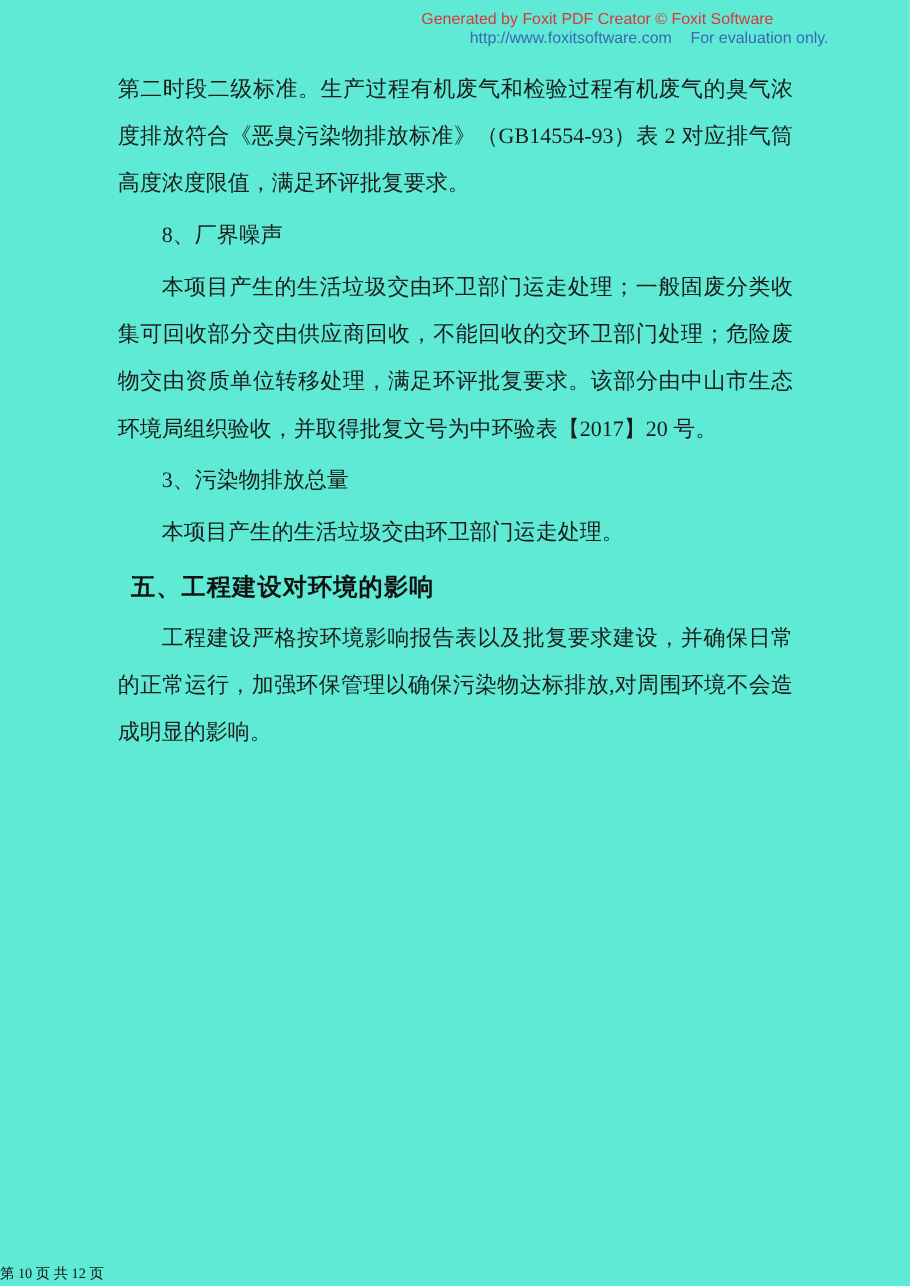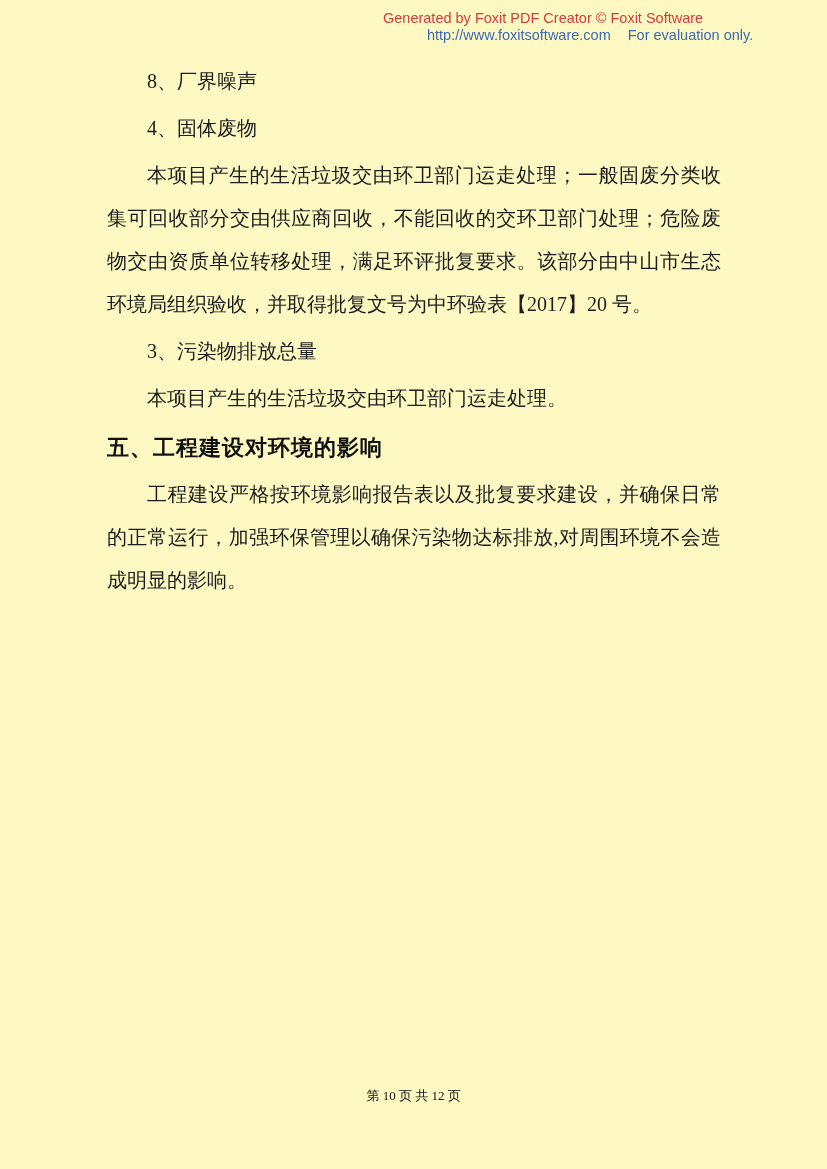--- a/index.html
+++ b/index.html
@@ -8,21 +8,21 @@
     height: 1169px;
     background: #ffffff;
     position: relative;
     overflow: hidden;
     font-family: "Liberation Serif", "DejaVu Serif", serif;
     color: #1c1c1c;
   }
   .page {
     position: absolute;
     inset: 0;
-    background: #fef9c3;
+    background: #5eead4;
   }
   
   .watermark {
     position: absolute;
     left: 383px;
     top: 10px;
     font-family: "Liberation Sans", "DejaVu Sans", sans-serif;
     font-size: 14.5px;
     line-height: 17px;
     white-space: nowrap;
@@ -43,57 +43,56 @@
     line-height: 43px;
     text-align: justify;
   }
   .indent { text-indent: 2em; }
   .u {
     text-decoration: underline;
     text-underline-offset: 4px;
     text-decoration-thickness: 1px;
   }
   .chapter-heading {
-    margin: 6px 0 4px 0;
+    margin: 6px 0 4px 12px;
     font-size: 22px;
     font-weight: bold;
     line-height: 43px;
     letter-spacing: 1px;
     color: #111111;
   }
   .footer {
     position: absolute;
-    top: 1087px;
+    top: 1149px;
     left: 0;
     width: 827px;
-    text-align: center;
     font-size: 13px;
     line-height: 18px;
     color: #111111;
   }
 </style>
 </head>
 <body>
 
 <div class="page">
 
   <div class="watermark">
     <div class="wm-line1">Generated by Foxit PDF Creator © Foxit Software</div>
     <div class="wm-line2">
       <span>http://www.foxitsoftware.com</span><span class="wm-note">For evaluation only.</span>
     </div>
   </div>
 
   <div class="content">
 
+    <p>第二时段二级标准。生产过程有机废气和检验过程有机废气的臭气浓度排放符合《恶臭污染物排放标准》（GB14554-93）表 2 对应排气筒高度浓度限值，满足环评批复要求。</p>
 
     <p class="indent">8、厂界噪声</p>
 
 
-    <p class="indent">4、固体废物</p>
 
     <p class="indent">本项目产生的生活垃圾交由环卫部门运走处理；一般固废分类收集可回收部分交由供应商回收，不能回收的交环卫部门处理；危险废物交由资质单位转移处理，满足环评批复要求。该部分由中山市生态环境局组织验收，并取得批复文号为中环验表【2017】20 号。</p>
 
     <p class="indent">3、污染物排放总量</p>
 
     <p class="indent">本项目产生的生活垃圾交由环卫部门运走处理。</p>
 
     <div class="chapter-heading">五、工程建设对环境的影响</div>
 
     <p class="indent">工程建设严格按环境影响报告表以及批复要求建设，并确保日常的正常运行，加强环保管理以确保污染物达标排放,对周围环境不会造成明显的影响。</p>

